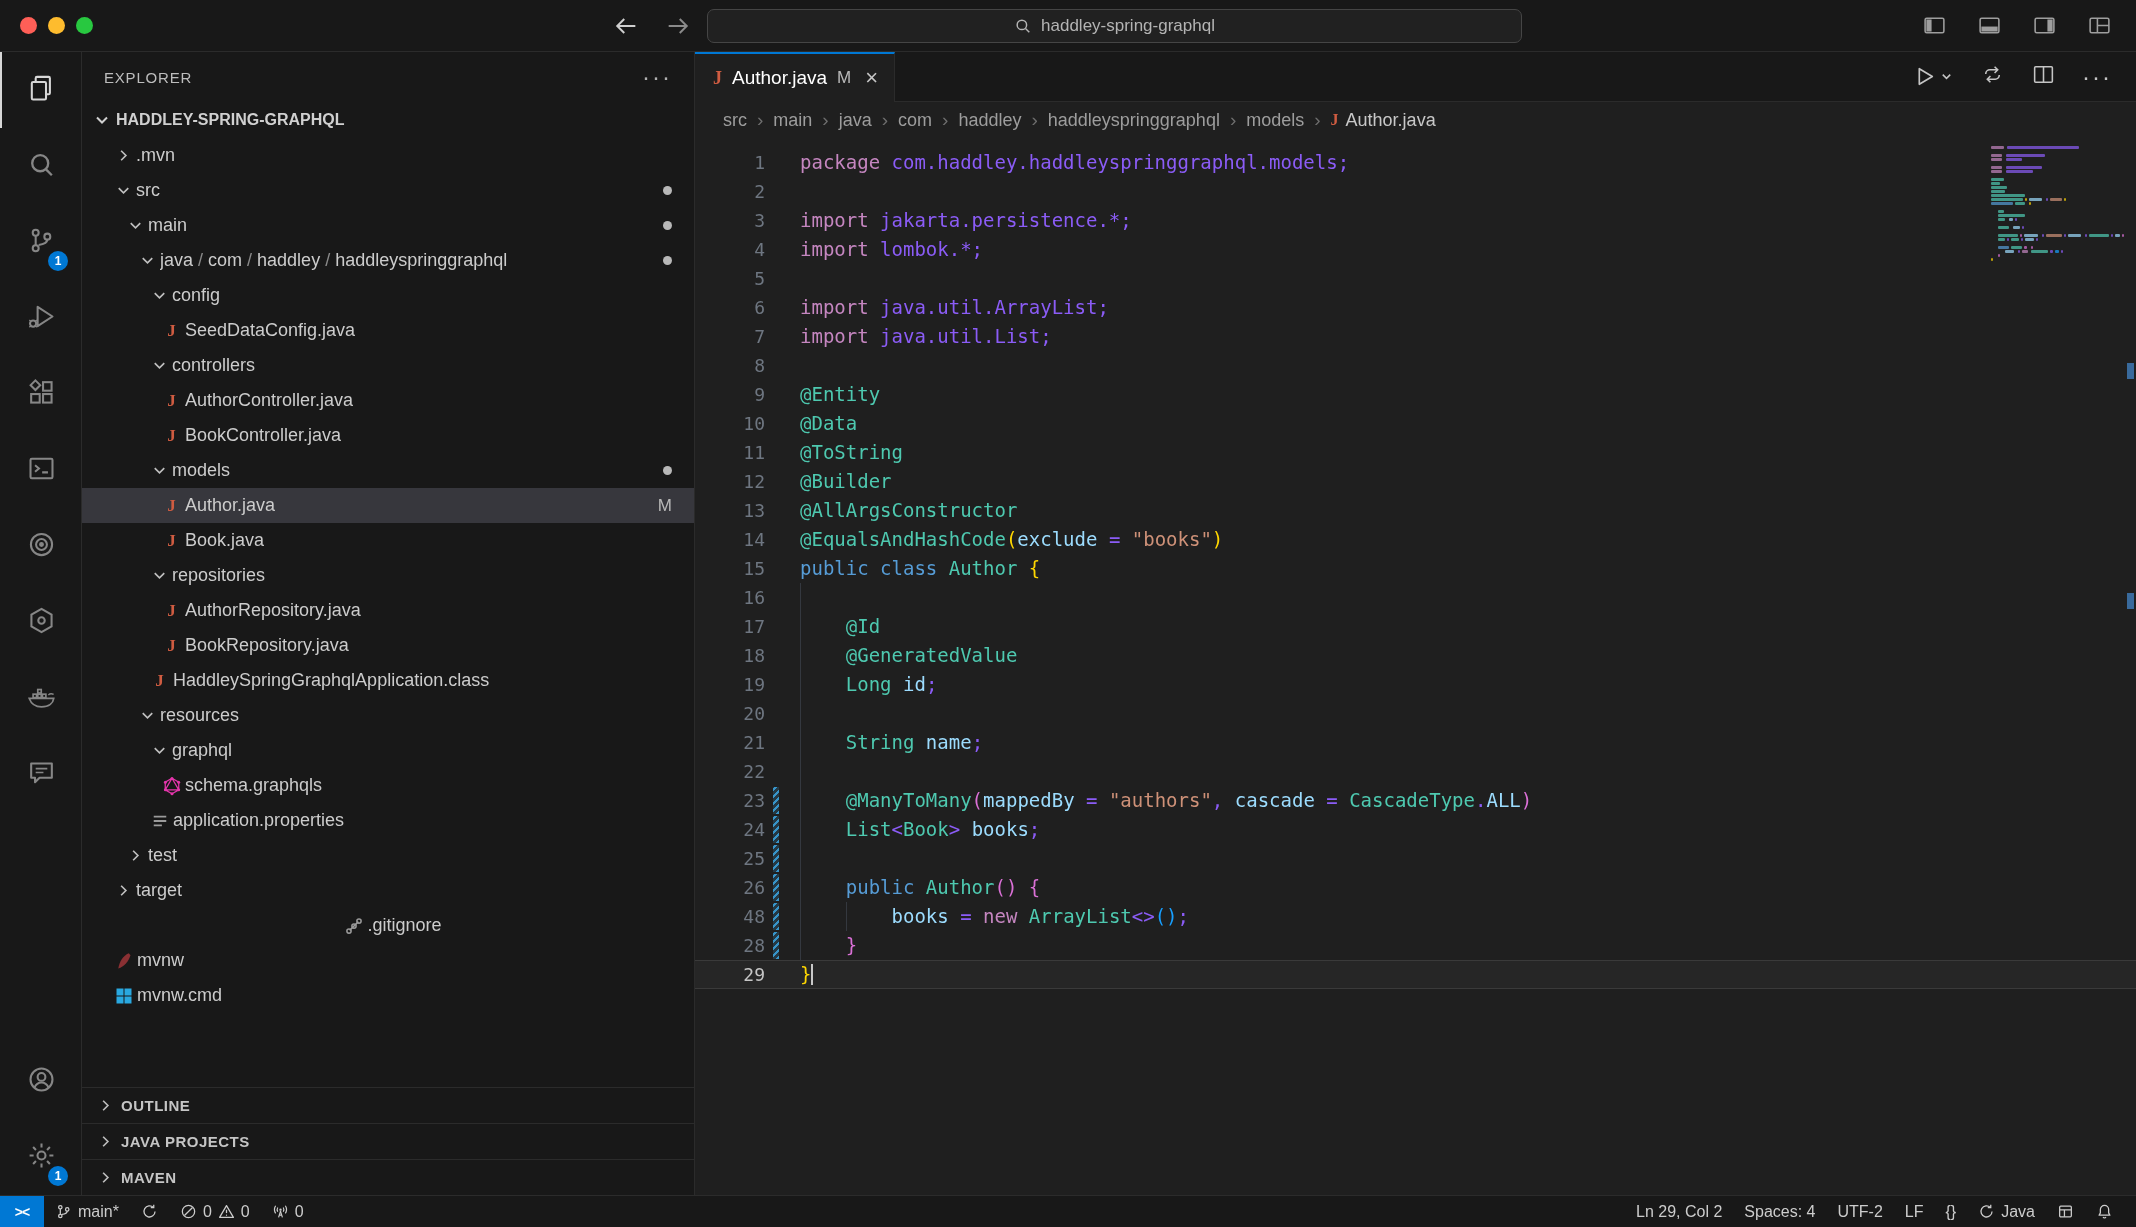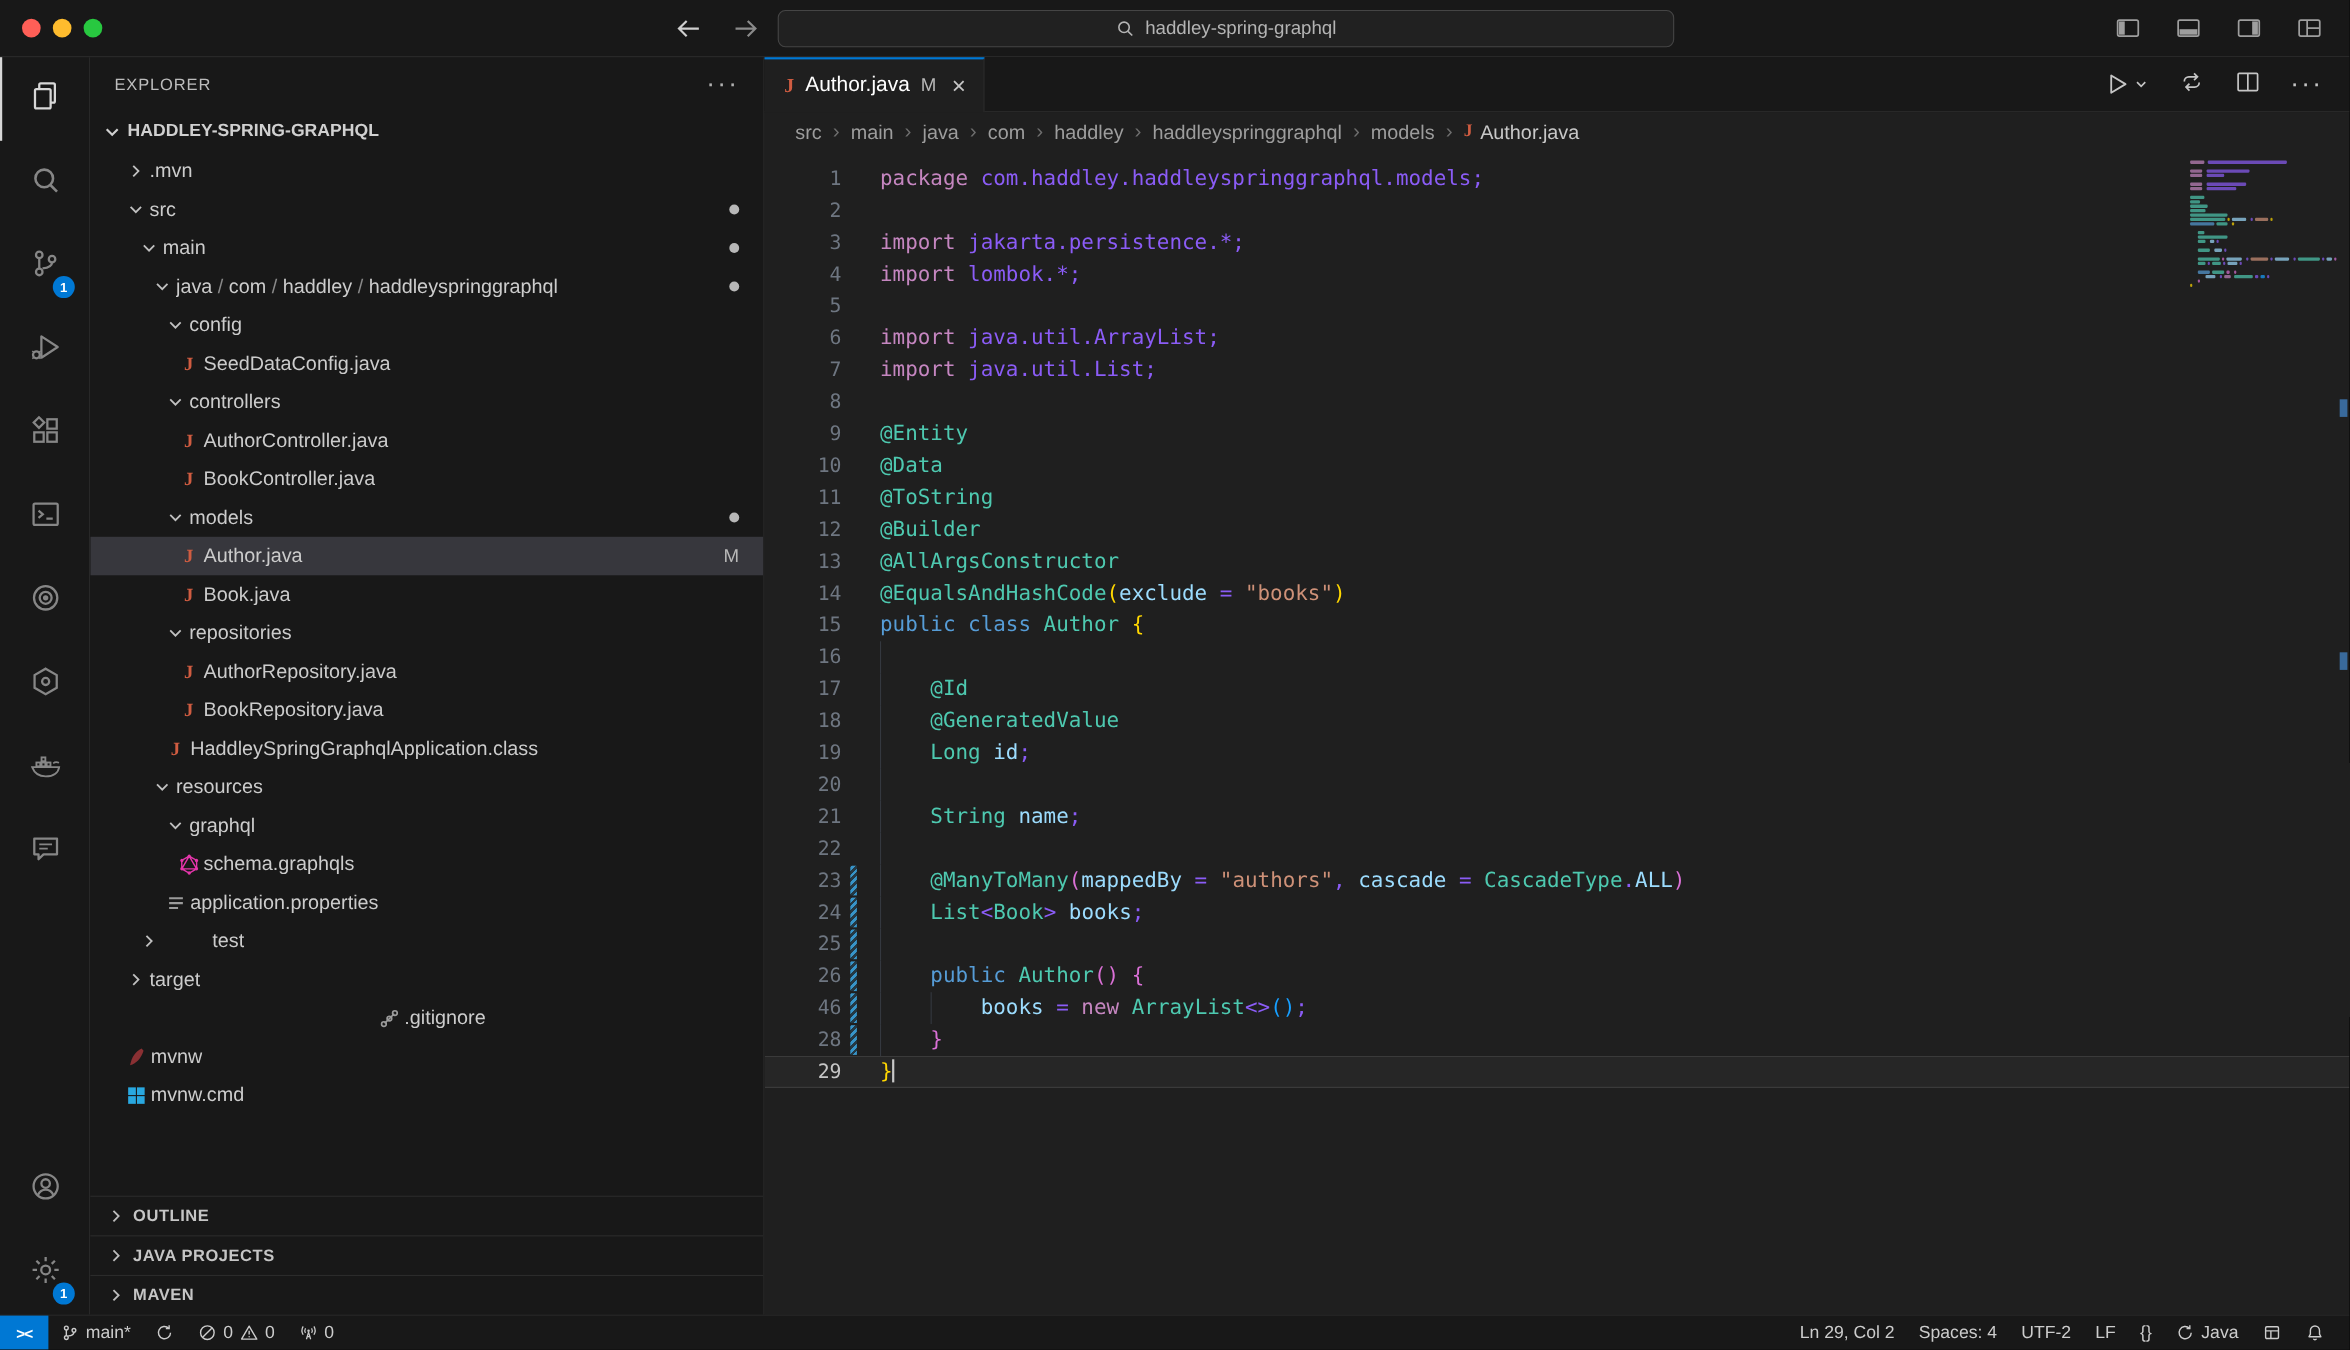--- a/index.html
+++ b/index.html
@@ -433,21 +433,21 @@
             <span class="tlabel">schema.graphqls</span>
           </div>
           <div class="tree-row" style="padding-left: 64px;">
             <span class="fic">
               <svg class="fi-svg" viewBox="0 0 16 16" fill="none" stroke="#9b9b9b" stroke-width="1.5">
                 <path d="M3 4.5h10 M3 8h10 M3 11.5h6.5"></path>
               </svg>
             </span>
             <span class="tlabel">application.properties</span>
           </div>
-          <div class="tree-row" style="padding-left: 40px; gap: 45px;">
+          <div class="tree-row" style="padding-left: 40px;">
             <span class="twistie">
               <svg viewBox="0 0 16 16" fill="none" stroke="currentColor" stroke-width="1.4">
                 <path d="M6 4l4 4-4 4"></path>
               </svg>
             </span>
             <span class="tlabel">test</span>
           </div>
           <div class="tree-row" style="padding-left: 28px;">
             <span class="twistie">
               <svg viewBox="0 0 16 16" fill="none" stroke="currentColor" stroke-width="1.4">
@@ -702,21 +702,21 @@
               <span class="ln">25</span>
               <span class="gitmark mod"></span>
               <span class="ct"><span class="guide" style="left: calc(0ch + 17px);"></span></span>
             </div>
             <div class="code-line">
               <span class="ln">26</span>
               <span class="gitmark mod"></span>
               <span class="ct"><span class="guide" style="left: calc(0ch + 17px);"></span><span class="tk-p">    </span><span class="tk-kb">public </span><span class="tk-t">Author</span><span class="tk-b2">()</span><span class="tk-p"> </span><span class="tk-b2">{</span></span>
             </div>
             <div class="code-line">
-              <span class="ln">46</span>
+              <span class="ln">48</span>
               <span class="gitmark mod"></span>
               <span class="ct"><span class="guide" style="left: calc(0ch + 17px);"></span><span class="guide" style="left: calc(4ch + 17px);"></span><span class="tk-p">        </span><span class="tk-v">books</span><span class="tk-p"> = </span><span class="tk-k">new</span><span class="tk-p"> </span><span class="tk-t">ArrayList</span><span class="tk-p">&lt;&gt;</span><span class="tk-b3">()</span><span class="tk-p">;</span></span>
             </div>
             <div class="code-line">
               <span class="ln">28</span>
               <span class="gitmark mod"></span>
               <span class="ct"><span class="guide" style="left: calc(0ch + 17px);"></span><span class="tk-p">    </span><span class="tk-b2">}</span></span>
             </div>
             <div class="code-line current">
               <span class="ln">29</span>

